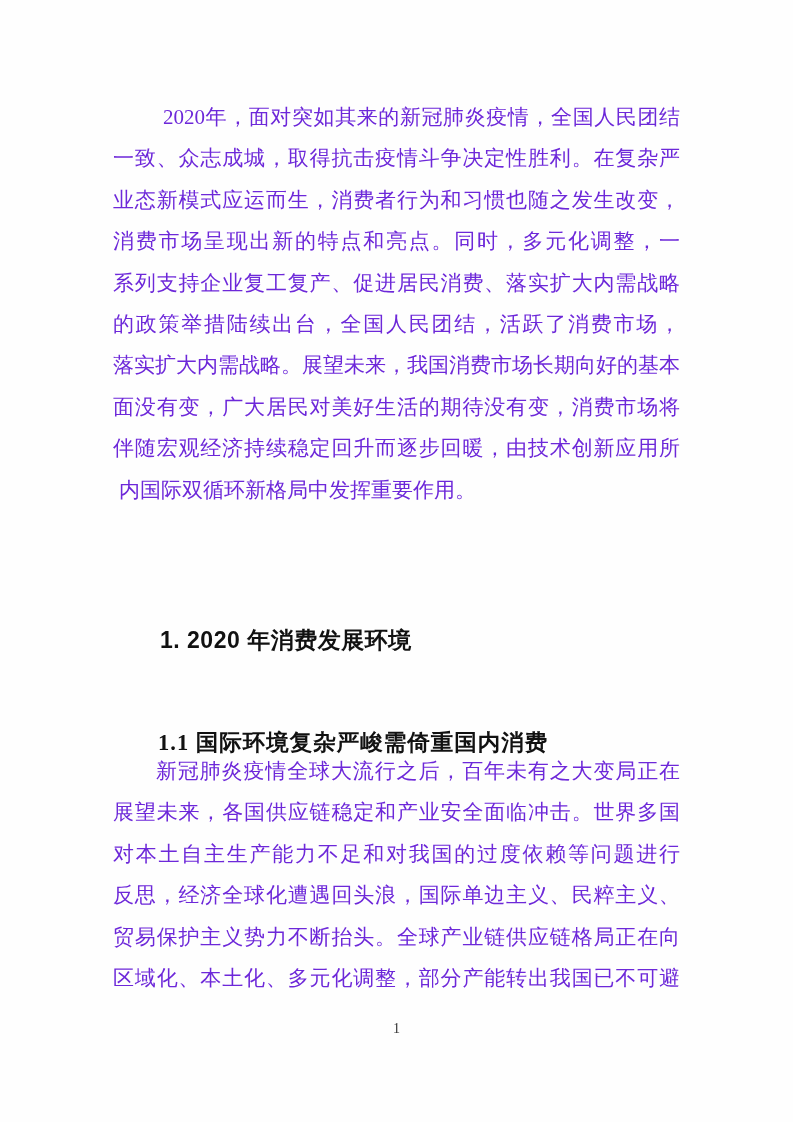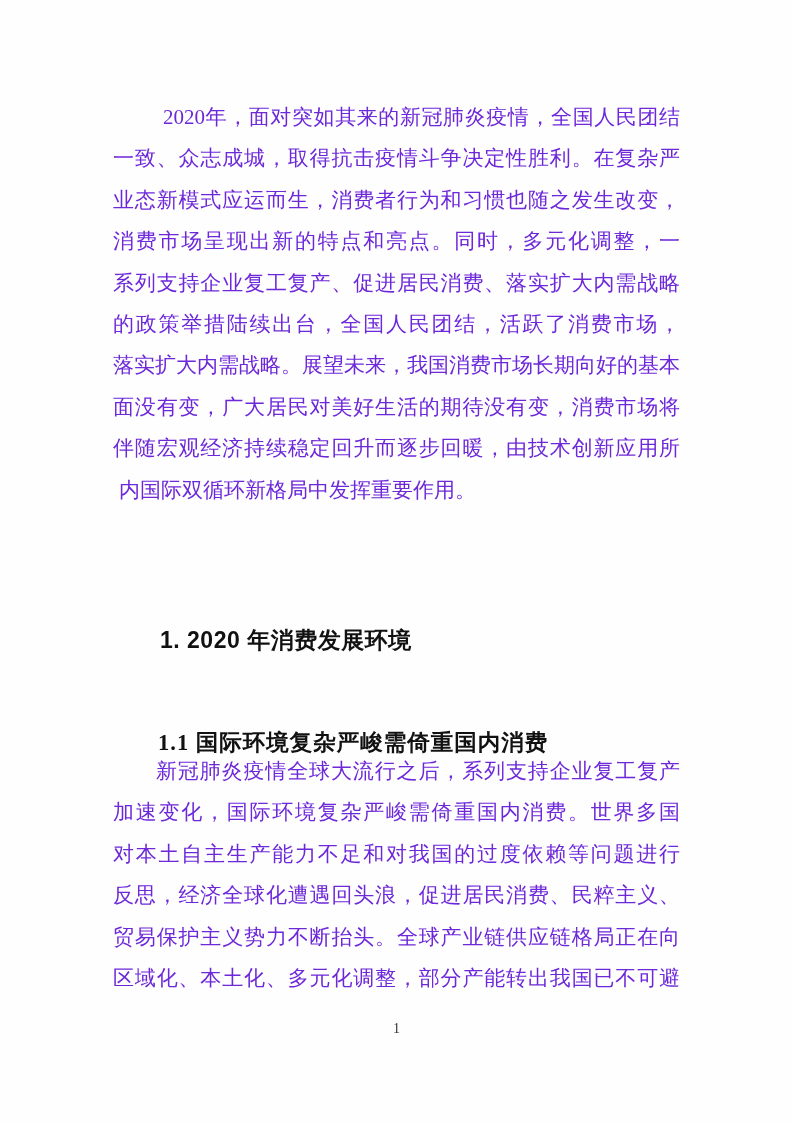--- a/index.html
+++ b/index.html
@@ -80,23 +80,23 @@
     <div class="bline">面没有变，广大居民对美好生活的期待没有变，消费市场将</div>
     <div class="bline">伴随宏观经济持续稳定回升而逐步回暖，由技术创新应用所</div>
     <div class="bline last">内国际双循环新格局中发挥重要作用。</div>
   </div>
 
   <h1 class="section-heading">1. 2020 年消费发展环境</h1>
 
   <h2 class="subsection-heading">1.1 国际环境复杂严峻需倚重国内消费</h2>
 
   <div class="textblock section-block">
-    <div class="bline first-p2">新冠肺炎疫情全球大流行之后，系列支持企业复工复产</div>
-    <div class="bline">加速变化，国际环境复杂严峻需倚重国内消费。世界多国</div>
+    <div class="bline first-p2">新冠肺炎疫情全球大流行之后，百年未有之大变局正在</div>
+    <div class="bline">展望未来，各国供应链稳定和产业安全面临冲击。世界多国</div>
     <div class="bline">对本土自主生产能力不足和对我国的过度依赖等问题进行</div>
-    <div class="bline">反思，经济全球化遭遇回头浪，促进居民消费、民粹主义、</div>
+    <div class="bline">反思，经济全球化遭遇回头浪，国际单边主义、民粹主义、</div>
     <div class="bline">贸易保护主义势力不断抬头。全球产业链供应链格局正在向</div>
     <div class="bline">区域化、本土化、多元化调整，部分产能转出我国已不可避</div>
   </div>
 
   <div class="page-number">1</div>
 
 </div>
 
 </body></html>

